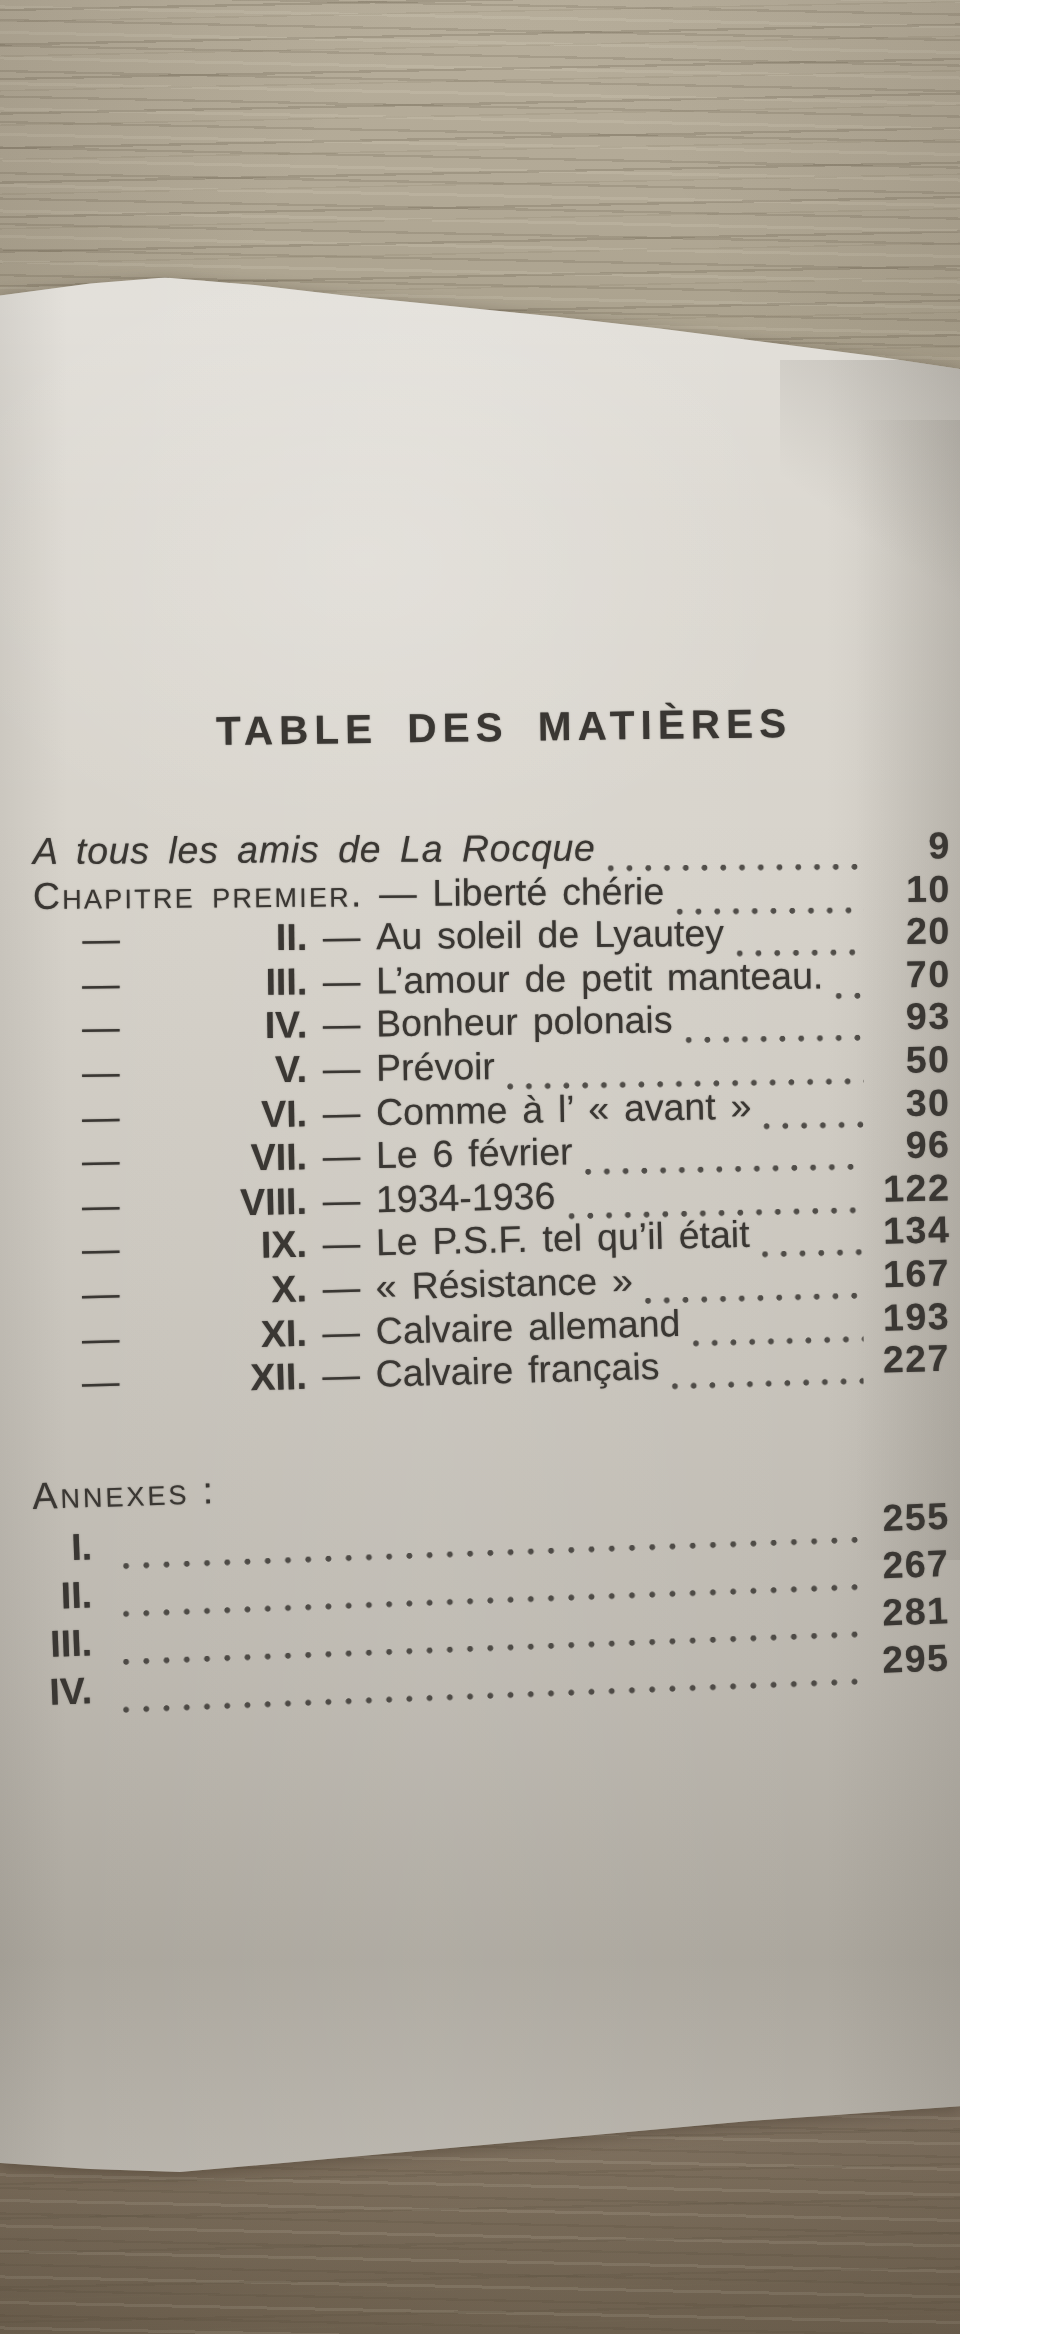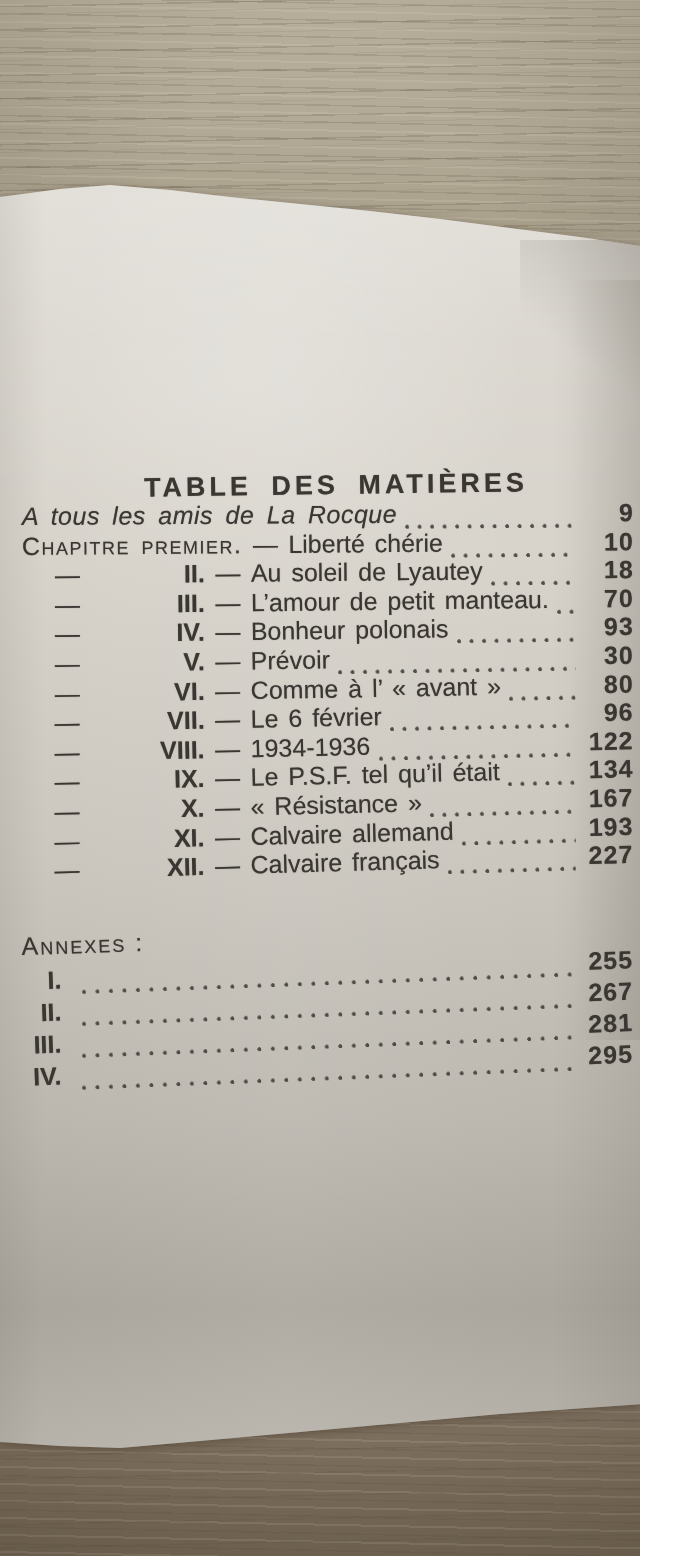--- a/index.html
+++ b/index.html
@@ -68,21 +68,21 @@
     position:absolute;left:22px;top:468px;width:612px;
     color:var(--ink);font-size:25px;
     text-shadow:0 0 1px rgba(56,52,48,0.55);
   }
   .toc-title{
     text-align:center;height:34px;line-height:34px;
     font-size:27px;font-weight:600;letter-spacing:4px;word-spacing:8px;
     margin-left:16px;
     transform:rotate(-0.8deg);
   }
-  .rows{}
+  .rows{margin-top:52px;}
   .row{
     display:flex;align-items:baseline;height:29.6px;line-height:29.6px;
     word-spacing:3px;white-space:nowrap;transform-origin:0 100%;
   }
   .leftcol{flex:0 0 183px;display:flex;align-items:baseline;}
   .leftcol.auto{flex:0 0 auto;}
   .dash{flex:1 1 auto;text-align:left;padding-left:33px;}
   .numeral{font-weight:600;}
   .sep{flex:0 0 46px;text-align:center;}
   .entry-title{flex:0 0 auto;}
@@ -137,21 +137,21 @@
               <span class="pagenum">10</span>
             </div>
             <div class="row" style="transform: rotate(-0.56deg);">
               <span class="leftcol">
                 <span class="dash">—</span>
                 <span class="numeral">II.</span>
               </span>
               <span class="sep">—</span>
               <span class="entry-title">Au soleil de Lyautey</span>
               <span class="leader"></span>
-              <span class="pagenum">18</span>
+              <span class="pagenum">20</span>
             </div>
             <div class="row" style="transform: rotate(-0.665deg);">
               <span class="leftcol">
                 <span class="dash">—</span>
                 <span class="numeral">III.</span>
               </span>
               <span class="sep">—</span>
               <span class="entry-title">L’amour de petit manteau.</span>
               <span class="leader"></span>
               <span class="pagenum">70</span>
@@ -167,31 +167,31 @@
               <span class="pagenum">93</span>
             </div>
             <div class="row" style="transform: rotate(-0.875deg);">
               <span class="leftcol">
                 <span class="dash">—</span>
                 <span class="numeral">V.</span>
               </span>
               <span class="sep">—</span>
               <span class="entry-title">Prévoir</span>
               <span class="leader"></span>
+              <span class="pagenum">50</span>
+            </div>
+            <div class="row" style="transform: rotate(-0.98deg);">
+              <span class="leftcol">
+                <span class="dash">—</span>
+                <span class="numeral">VI.</span>
+              </span>
+              <span class="sep">—</span>
+              <span class="entry-title">Comme à l’ « avant »</span>
+              <span class="leader"></span>
               <span class="pagenum">30</span>
-            </div>
-            <div class="row" style="transform: rotate(-0.98deg);">
-              <span class="leftcol">
-                <span class="dash">—</span>
-                <span class="numeral">VI.</span>
-              </span>
-              <span class="sep">—</span>
-              <span class="entry-title">Comme à l’ « avant »</span>
-              <span class="leader"></span>
-              <span class="pagenum">80</span>
             </div>
             <div class="row" style="transform: rotate(-1.085deg);">
               <span class="leftcol">
                 <span class="dash">—</span>
                 <span class="numeral">VII.</span>
               </span>
               <span class="sep">—</span>
               <span class="entry-title">Le 6 février</span>
               <span class="leader"></span>
               <span class="pagenum">96</span>

